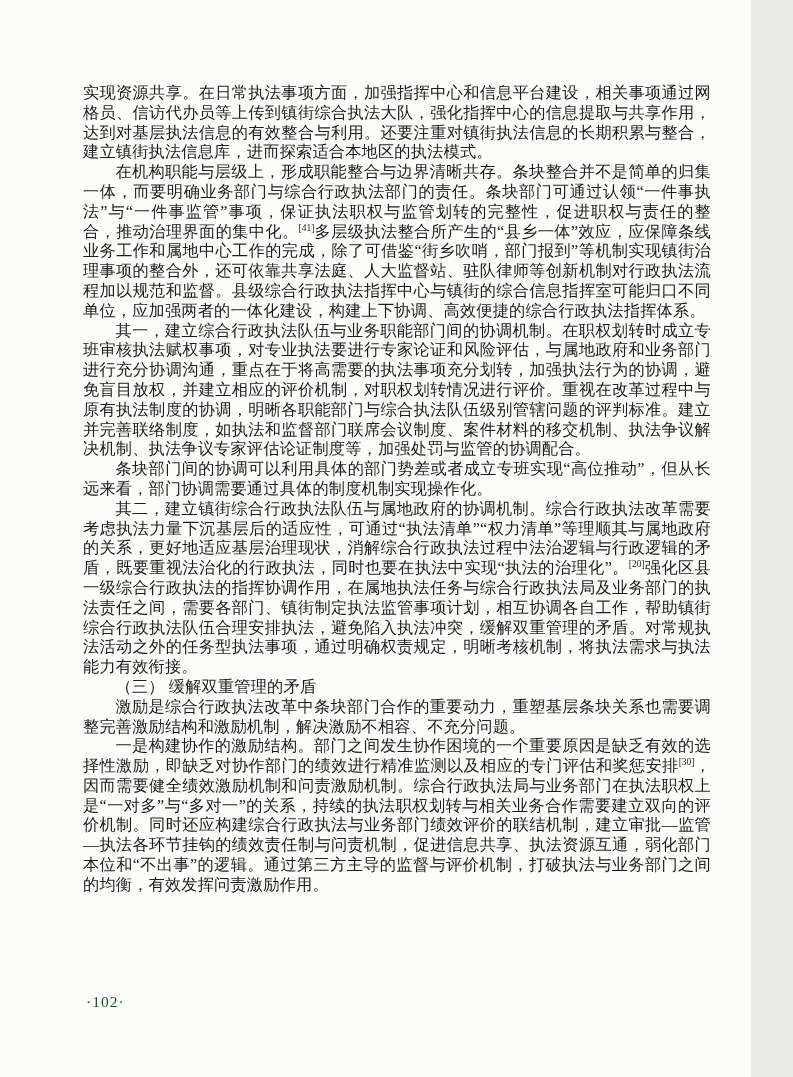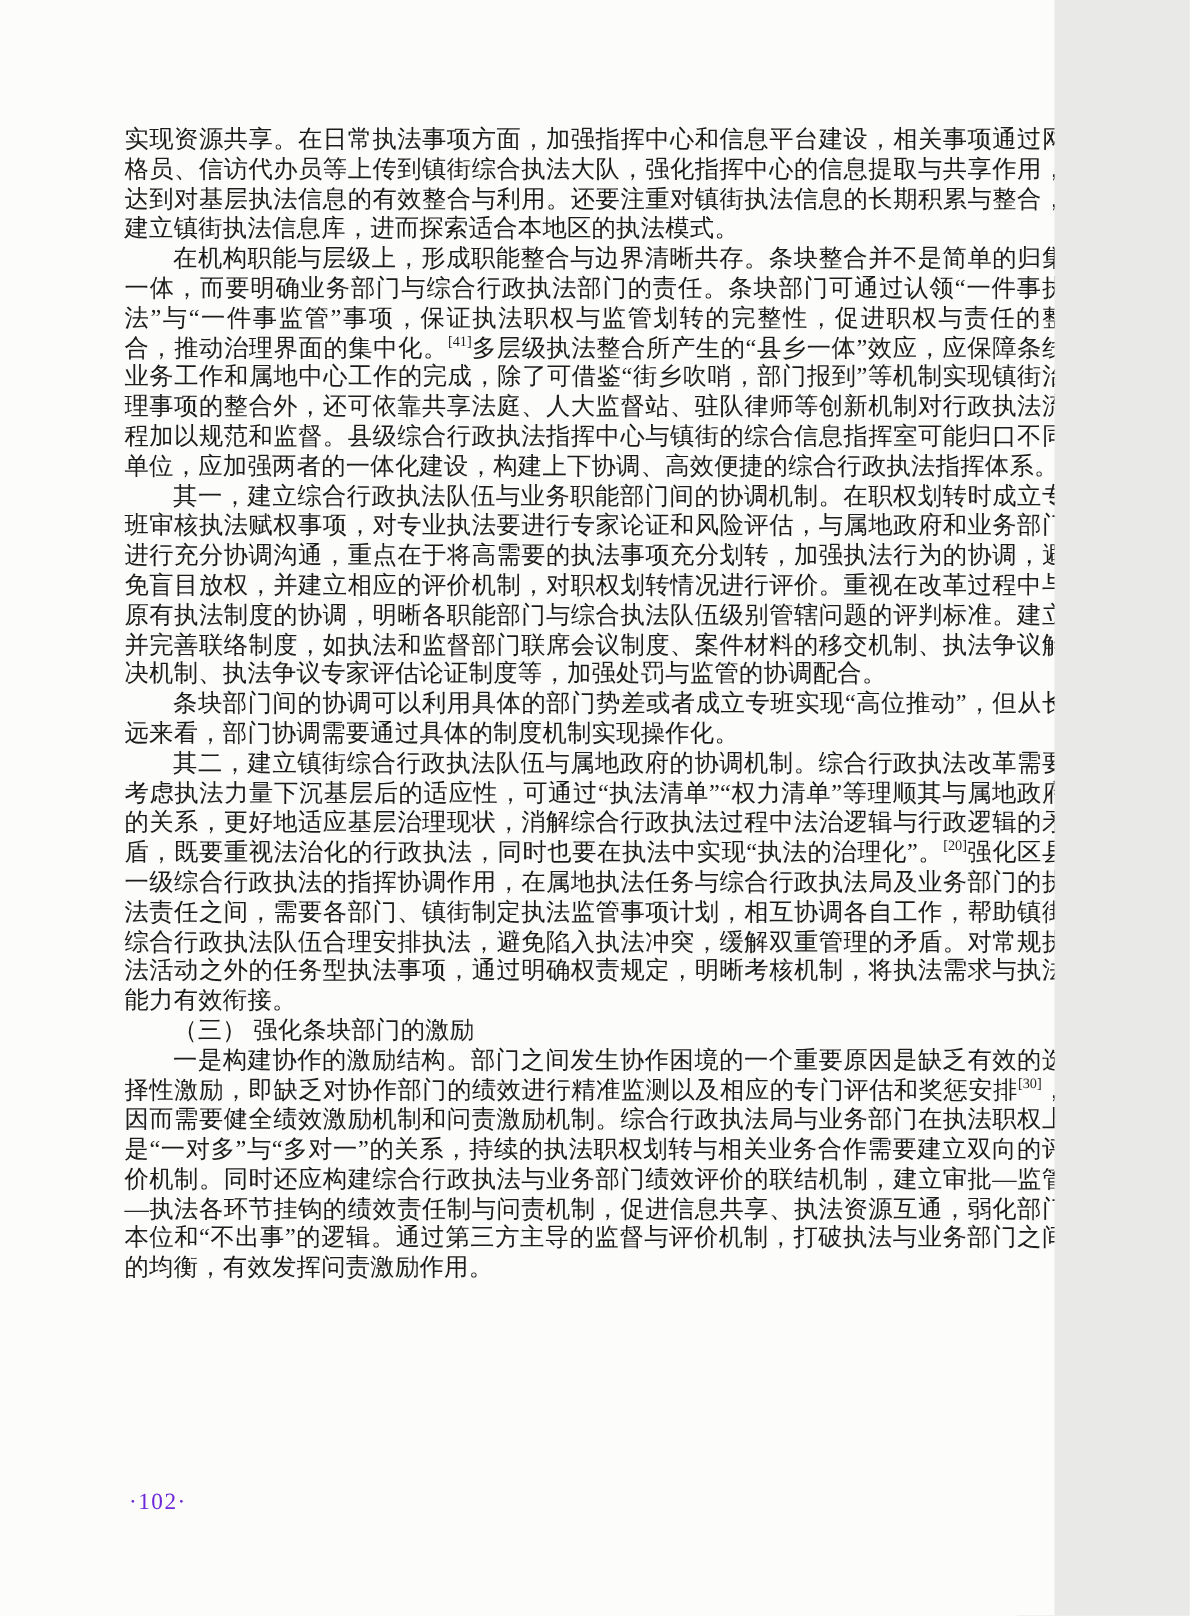--- a/index.html
+++ b/index.html
@@ -8,20 +8,21 @@
     background: #e9e9e7;
   }
   .page {
     position: relative;
     width: 703px;
     height: 1077px;
     margin: 0;
     background: #fcfcfa;
     color: #1c1c1c;
     overflow: hidden;
+    padding-left: 48px;
   }
   .text-block {
     position: absolute;
     left: 83px;
     top: 84px;
     width: 628px;
     font-family: "Liberation Serif", "DejaVu Serif", serif;
     font-size: 16.2px;
     line-height: 19.8px;
     text-align: justify;
@@ -42,32 +43,33 @@
     letter-spacing: 0;
     font-family: Liberation Serif, serif;
   }
   .page-number {
     position: absolute;
     left: 86px;
     top: 992px;
     font-family: "Liberation Serif", "DejaVu Serif", serif;
     font-size: 15.5px;
     line-height: 19.8px;
-    color: #6d28d9;
+    color: #14532d;
     letter-spacing: 1px;
     text-align: right;
   }
 </style>
 </head>
 <body>
 
 <div class="page">
   <div class="text-block">
       <p>实现资源共享。在日常执法事项方面，加强指挥中心和信息平台建设，相关事项通过网格员、信访代办员等上传到镇街综合执法大队，强化指挥中心的信息提取与共享作用，达到对基层执法信息的有效整合与利用。还要注重对镇街执法信息的长期积累与整合，建立镇街执法信息库，进而探索适合本地区的执法模式。</p>
       <p class="indent">在机构职能与层级上，形成职能整合与边界清晰共存。条块整合并不是简单的归集一体，而要明确业务部门与综合行政执法部门的责任。条块部门可通过认领“一件事执法”与“一件事监管”事项，保证执法职权与监管划转的完整性，促进职权与责任的整合，推动治理界面的集中化。<sup class="fnref">[41]</sup>多层级执法整合所产生的“县乡一体”效应，应保障条线业务工作和属地中心工作的完成，除了可借鉴“街乡吹哨，部门报到”等机制实现镇街治理事项的整合外，还可依靠共享法庭、人大监督站、驻队律师等创新机制对行政执法流程加以规范和监督。县级综合行政执法指挥中心与镇街的综合信息指挥室可能归口不同单位，应加强两者的一体化建设，构建上下协调、高效便捷的综合行政执法指挥体系。</p>
       <p class="indent">其一，建立综合行政执法队伍与业务职能部门间的协调机制。在职权划转时成立专班审核执法赋权事项，对专业执法要进行专家论证和风险评估，与属地政府和业务部门进行充分协调沟通，重点在于将高需要的执法事项充分划转，加强执法行为的协调，避免盲目放权，并建立相应的评价机制，对职权划转情况进行评价。重视在改革过程中与原有执法制度的协调，明晰各职能部门与综合执法队伍级别管辖问题的评判标准。建立并完善联络制度，如执法和监督部门联席会议制度、案件材料的移交机制、执法争议解决机制、执法争议专家评估论证制度等，加强处罚与监管的协调配合。</p>
       <p class="indent">条块部门间的协调可以利用具体的部门势差或者成立专班实现“高位推动”，但从长远来看，部门协调需要通过具体的制度机制实现操作化。</p>
       <p class="indent">其二，建立镇街综合行政执法队伍与属地政府的协调机制。综合行政执法改革需要考虑执法力量下沉基层后的适应性，可通过“执法清单”“权力清单”等理顺其与属地政府的关系，更好地适应基层治理现状，消解综合行政执法过程中法治逻辑与行政逻辑的矛盾，既要重视法治化的行政执法，同时也要在执法中实现“执法的治理化”。<sup class="fnref">[20]</sup>强化区县一级综合行政执法的指挥协调作用，在属地执法任务与综合行政执法局及业务部门的执法责任之间，需要各部门、镇街制定执法监管事项计划，相互协调各自工作，帮助镇街综合行政执法队伍合理安排执法，避免陷入执法冲突，缓解双重管理的矛盾。对常规执法活动之外的任务型执法事项，通过明确权责规定，明晰考核机制，将执法需求与执法能力有效衔接。</p>
-      <p class="indent">（三） 强化条块部门的激励</p>
+      <p class="indent">（三） 缓解双重管理的矛盾</p>
+      <p class="indent">激励是综合行政执法改革中条块部门合作的重要动力，重塑基层条块关系也需要调整完善激励结构和激励机制，解决激励不相容、不充分问题。</p>
       <p class="indent">一是构建协作的激励结构。部门之间发生协作困境的一个重要原因是缺乏有效的选择性激励，即缺乏对协作部门的绩效进行精准监测以及相应的专门评估和奖惩安排<sup class="fnref">[30]</sup>，因而需要健全绩效激励机制和问责激励机制。综合行政执法局与业务部门在执法职权上是“一对多”与“多对一”的关系，持续的执法职权划转与相关业务合作需要建立双向的评价机制。同时还应构建综合行政执法与业务部门绩效评价的联结机制，建立审批—监管—执法各环节挂钩的绩效责任制与问责机制，促进信息共享、执法资源互通，弱化部门本位和“不出事”的逻辑。通过第三方主导的监督与评价机制，打破执法与业务部门之间的均衡，有效发挥问责激励作用。</p>
     </div>
   <div class="page-number">·102·</div>
 </div>
 
 </body></html>

